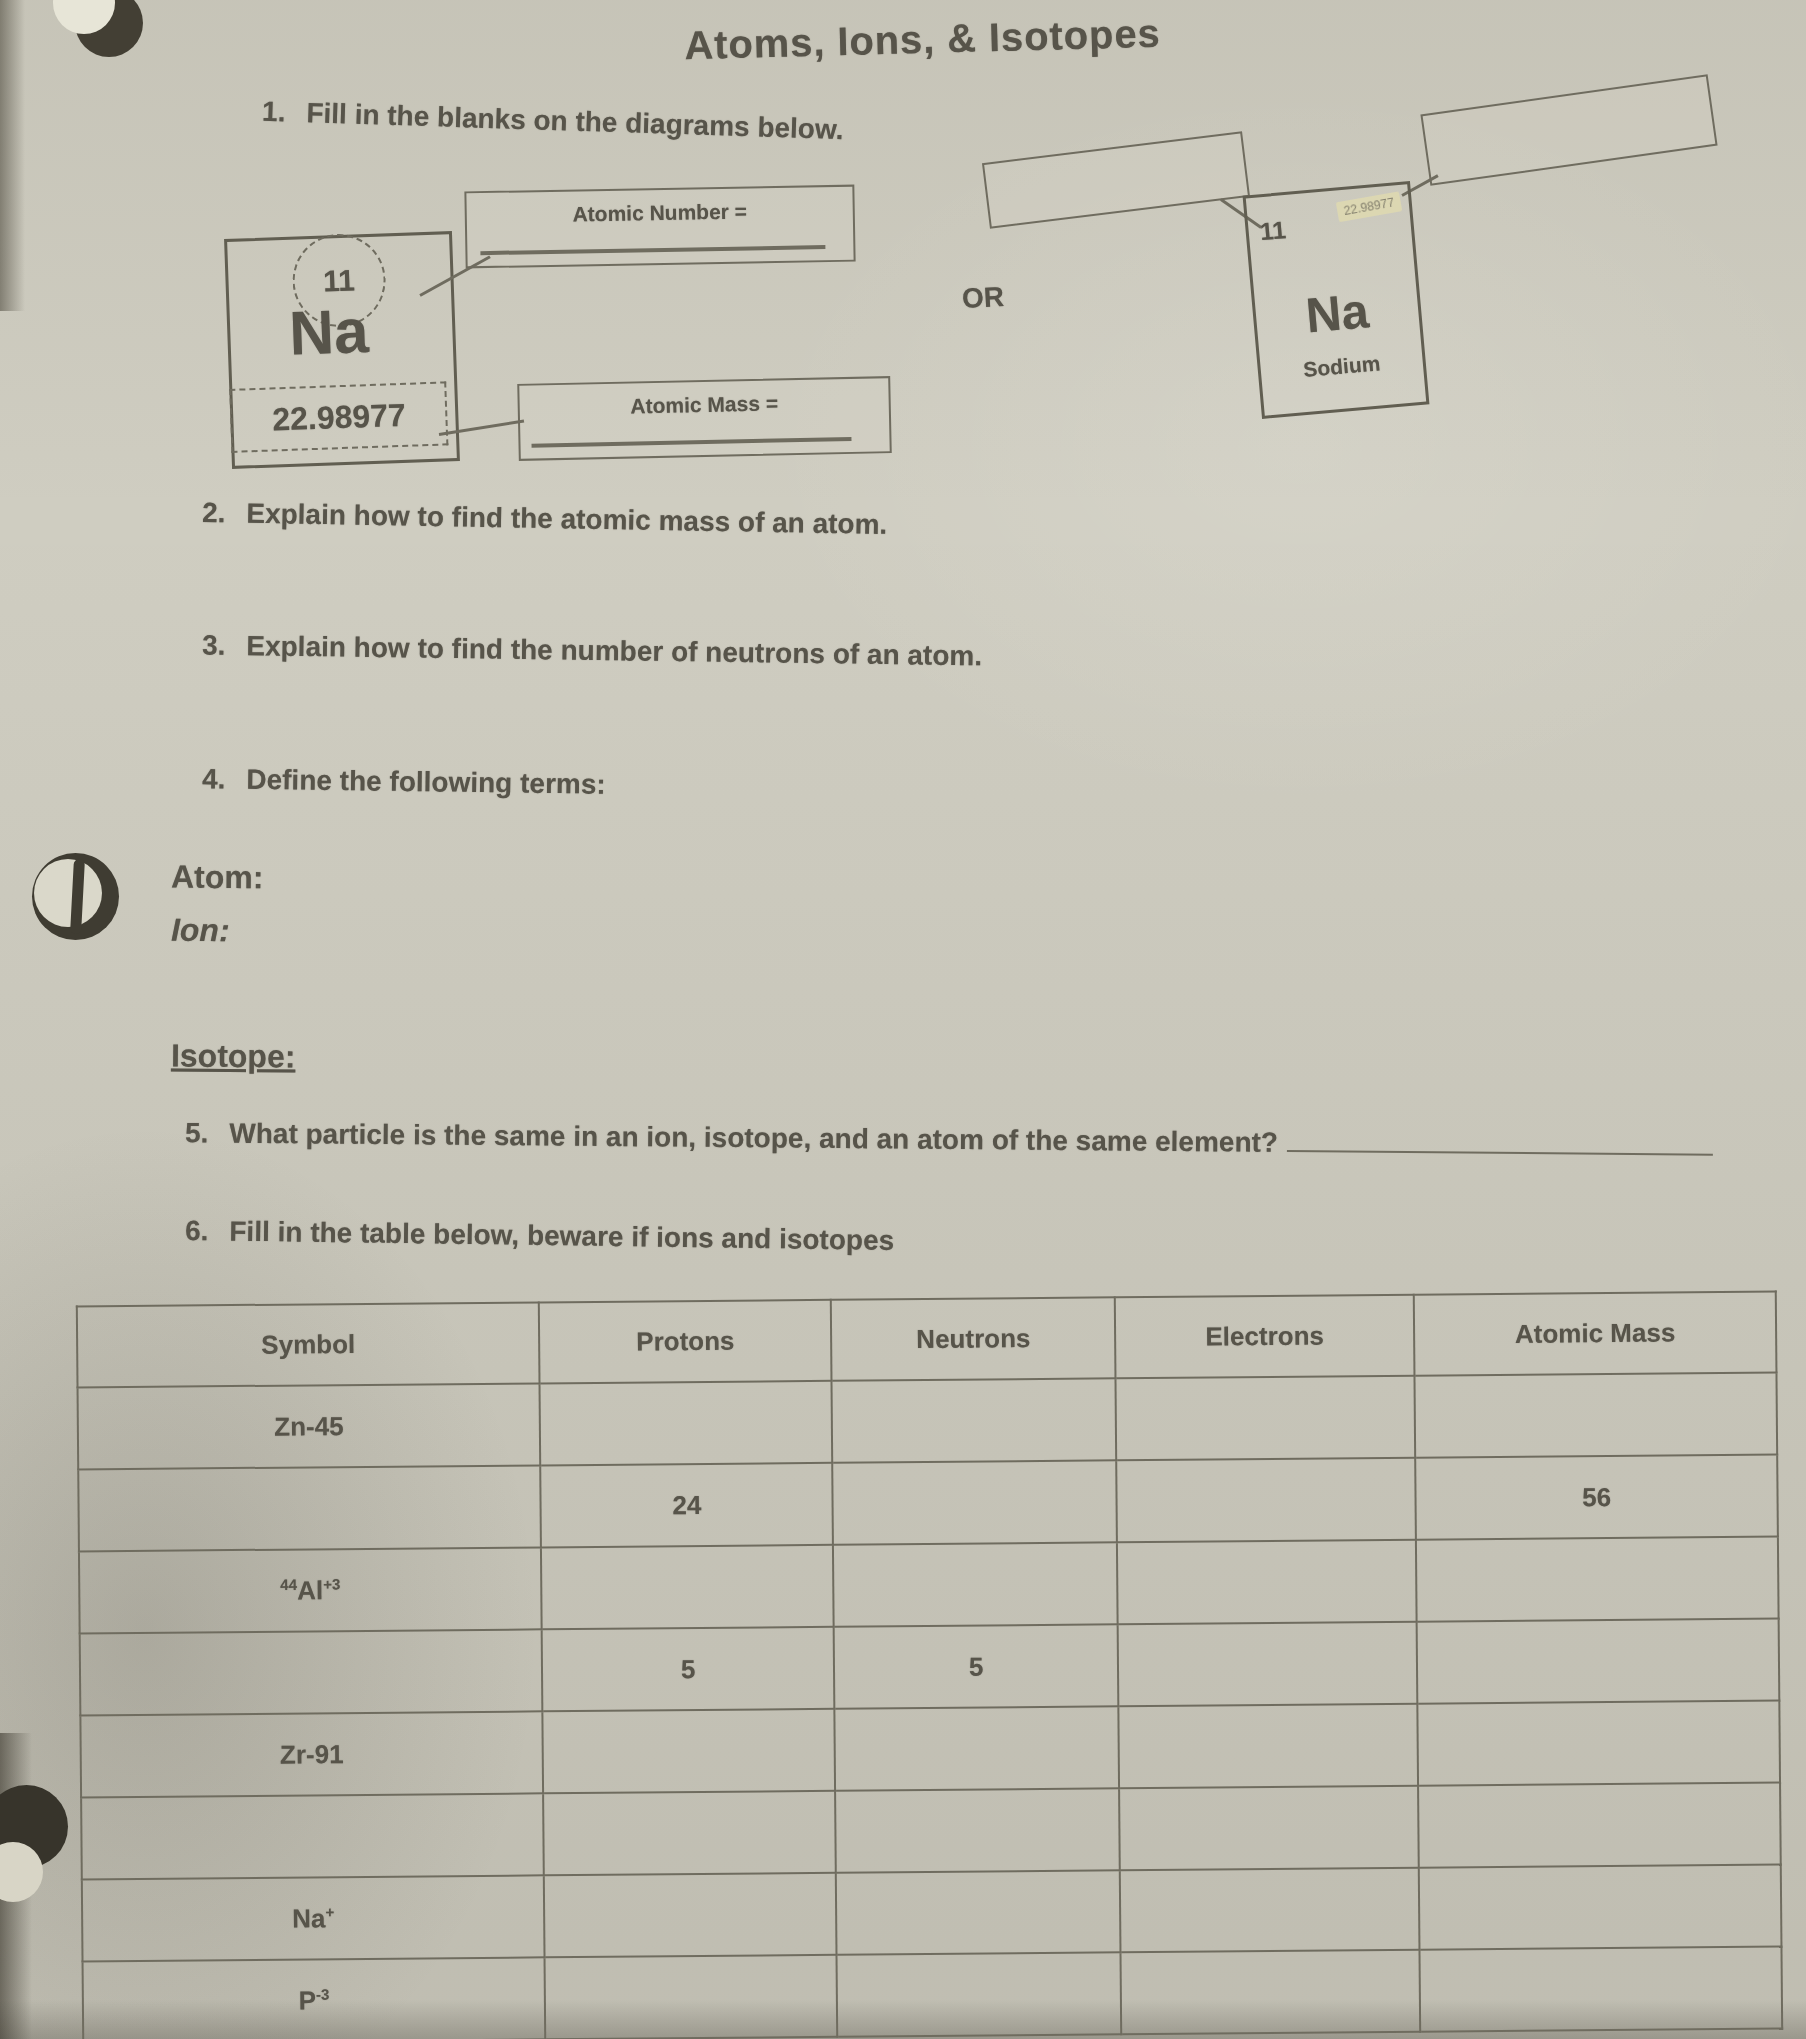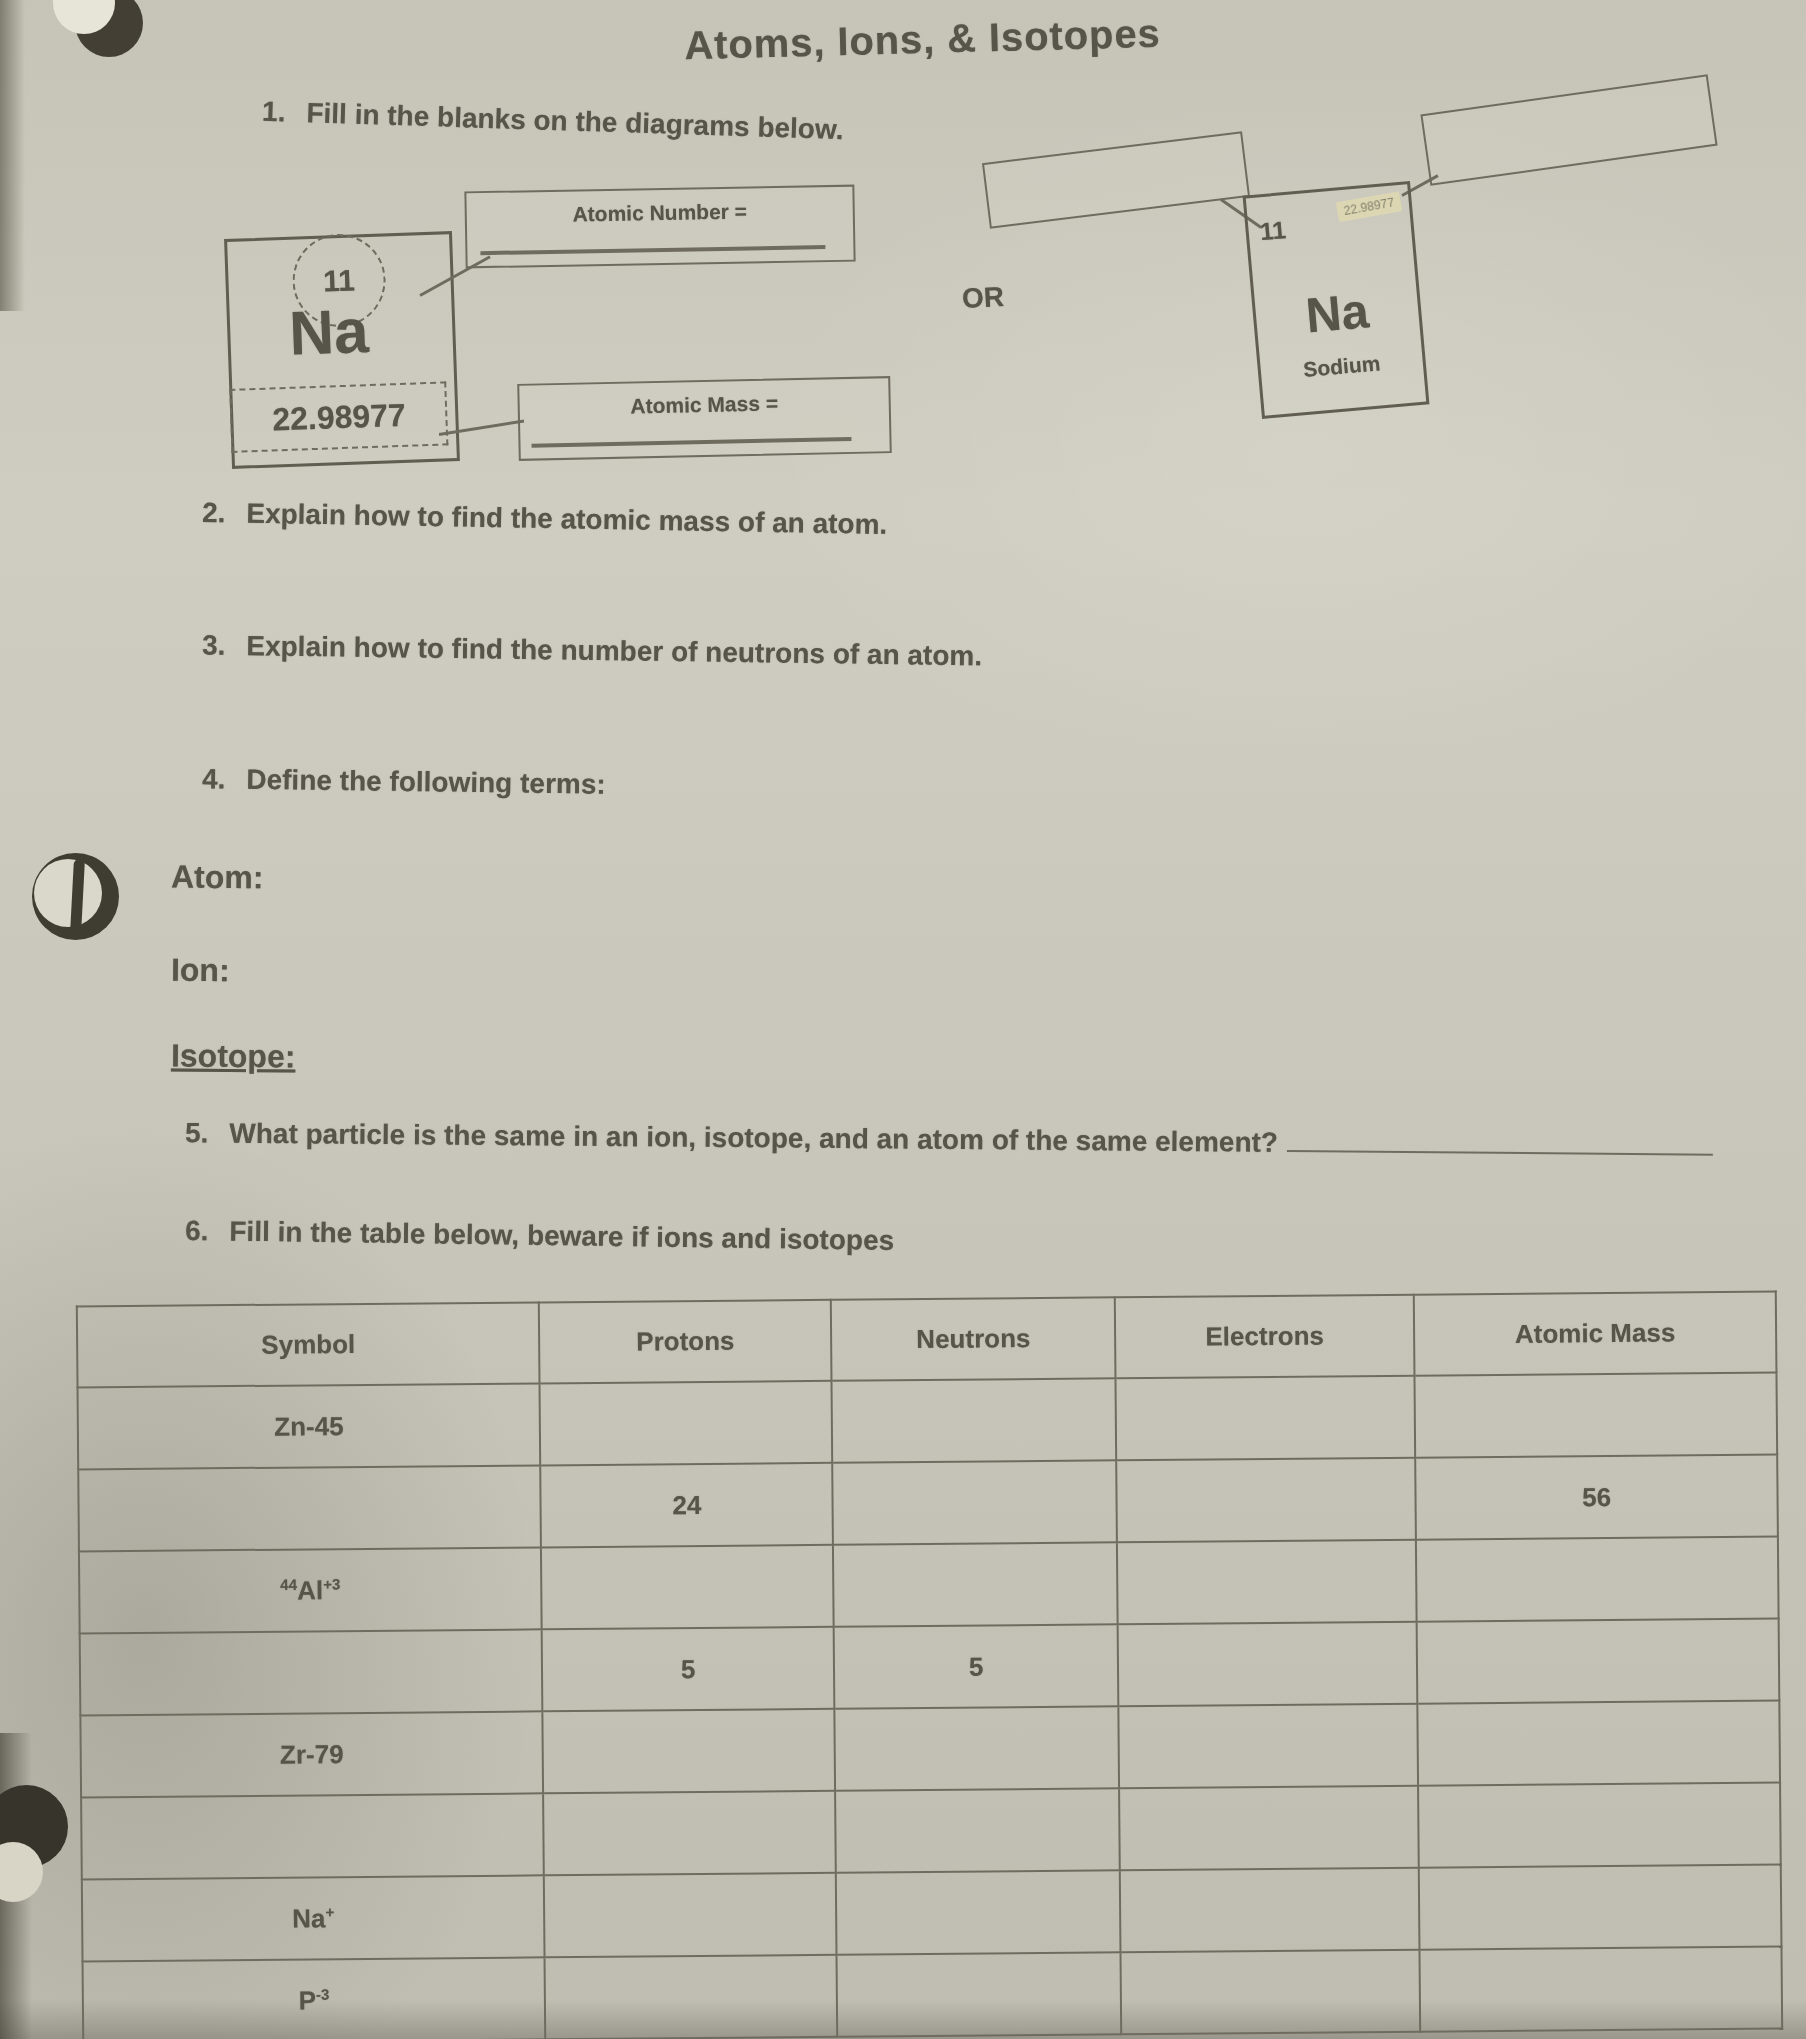--- a/index.html
+++ b/index.html
@@ -112,21 +112,21 @@
   <div class="q txt" style="left:202px;top:635px;transform:rotate(0.8deg);">
     <span>3.</span>
     <span>Explain how to find the number of neutrons of an atom.</span>
   </div>
   <div class="q txt" style="left:202px;top:766px;transform:rotate(0.8deg);">
     <span>4.</span>
     <span>Define the following terms:</span>
   </div>
 
   <div class="term txt" style="left:171px;top:859px;transform:rotate(0.5deg);">Atom:</div>
-  <div class="term txt" style="left:171px;top:952px;transform:rotate(0.5deg);">Ion:</div>
+  <div class="term txt" style="left:171px;top:912px;transform:rotate(0.5deg);font-style:italic;">Ion:</div>
   <div class="term txt" style="left:171px;top:1038px;transform:rotate(0.5deg);text-decoration:underline;">Isotope:</div>
 
   <div class="q txt" style="left:185px;top:1124px;transform:rotate(0.5deg);">
     <span>5.</span>
     <span><span>What particle is the same in an ion, isotope, and an atom of the same element?</span><span class="u5"></span></span>
   </div>
 
   <div class="q txt" style="left:185px;top:1220px;transform:rotate(0.8deg);">
     <span>6.</span>
     <span>Fill in the table below, beware if ions and isotopes</span>
@@ -172,21 +172,21 @@
         <td class="txt"></td>
       </tr>
       <tr>
         <td class="txt"><sup></sup><span></span><sup></sup></td>
         <td class="txt">5</td>
         <td class="txt">5</td>
         <td class="txt"></td>
         <td class="txt"></td>
       </tr>
       <tr>
-        <td class="txt"><sup></sup><span>Zr-79</span><sup></sup></td>
+        <td class="txt"><sup></sup><span>Zr-91</span><sup></sup></td>
         <td class="txt"></td>
         <td class="txt"></td>
         <td class="txt"></td>
         <td class="txt"></td>
       </tr>
       <tr>
         <td class="txt"><sup></sup><span></span><sup></sup></td>
         <td class="txt"></td>
         <td class="txt"></td>
         <td class="txt"></td>

